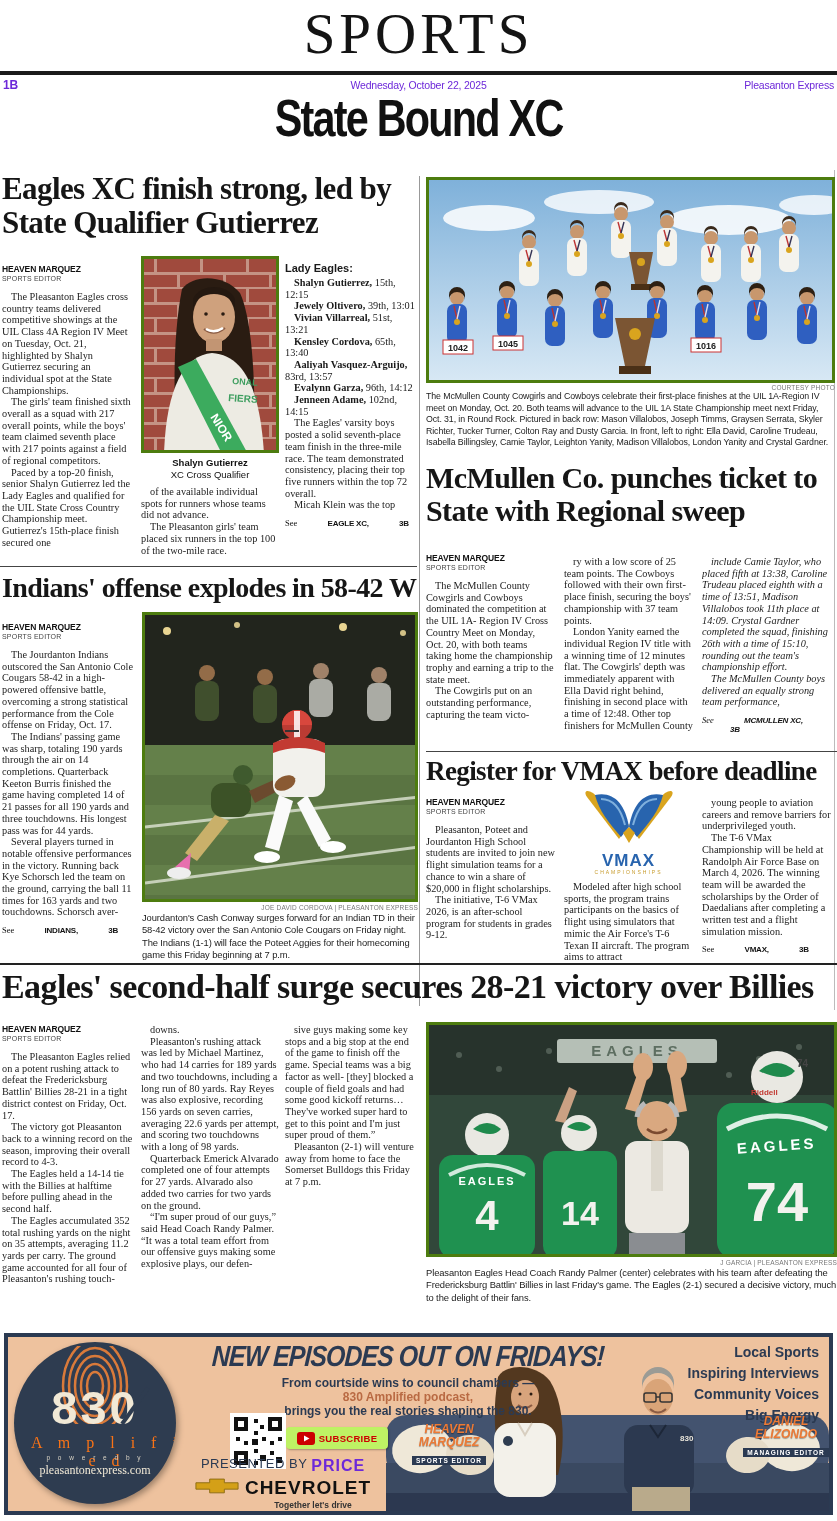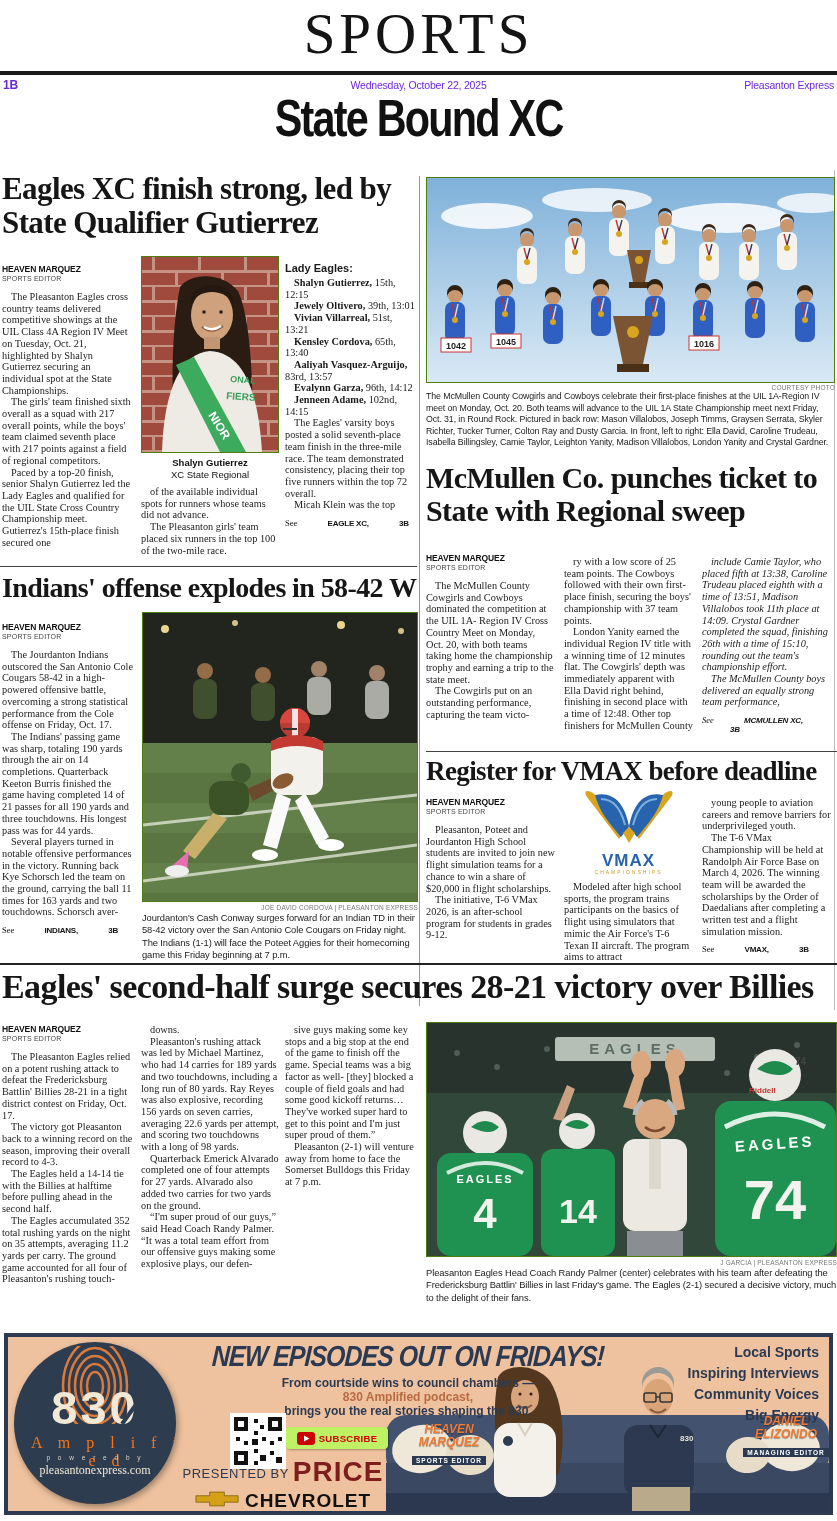--- a/index.html
+++ b/index.html
@@ -34,21 +34,21 @@
   .jump{margin:7px 0 0 0;font-family:"Liberation Sans",sans-serif;font-size:8px;color:#111;}
   .jump .see{font-family:"Liberation Serif",serif;font-size:8.5px;}
   .jump .ref{font-weight:700;letter-spacing:-0.2px;padding-left:28px;}
 
   
   .credit{font-family:"Liberation Sans",sans-serif;font-size:6.5px;color:#777;text-align:right;letter-spacing:0.2px;}
   .caption{font-family:"Liberation Sans",sans-serif;font-size:8.8px;line-height:11.6px;color:#1b1b1b;letter-spacing:-0.1px;}
   .pcap{text-align:center;font-family:"Liberation Sans",sans-serif;font-size:9.5px;line-height:12px;color:#111;}
   .pcap .b{font-weight:700;}
 
-  .photo{border:1px solid #4d7c0f;box-sizing:border-box;overflow:hidden;background:#ccc;}
+  .photo{border:3px solid #4d7c0f;box-sizing:border-box;overflow:hidden;background:#ccc;}
   .vrule{width:1px;background:#999;}
   .hrule{height:1px;background:#444;}
 
   
   .ad{left:4px;top:1333px;width:829px;height:182px;background:#eec29e;border:4px solid #2b3a52;
       box-sizing:border-box;overflow:hidden;}
   .ad-head{position:absolute;left:160px;top:4px;width:480px;text-align:center;}
   .ad-head span{display:inline-block;font-family:"Liberation Sans",sans-serif;font-weight:700;font-style:italic;
                 font-size:27px;letter-spacing:-1px;color:#2b3a52;transform:scale(.92,1.08) skewX(-4deg);}
   .ad-line{position:absolute;left:160px;width:480px;text-align:center;font-family:"Liberation Sans",sans-serif;
@@ -64,21 +64,21 @@
                 font-size:16px;letter-spacing:6px;color:#f97316;}
   .logo830 .pow{position:absolute;top:112px;left:0;width:100%;font-family:"Liberation Sans",sans-serif;
                 font-size:6.5px;letter-spacing:3px;color:#d8d2c4;}
   .logo830 .site{position:absolute;top:121px;left:0;width:100%;font-family:"Liberation Serif",serif;
                  font-size:12px;color:#f1e9d6;}
   .subscribe{position:absolute;left:278px;top:90px;width:102px;height:22px;background:#bef264;border-radius:4px;
              display:flex;align-items:center;justify-content:center;gap:4px;box-shadow:1px 1px 2px rgba(0,0,0,.3);}
   .subscribe span{font-family:"Liberation Sans",sans-serif;font-weight:700;font-size:9.5px;color:#c00;letter-spacing:0.3px;}
   .price-block{position:absolute;left:150px;top:119px;width:250px;text-align:center;font-family:"Liberation Sans",sans-serif;}
   .price-row1{font-size:13px;color:#2b3a52;letter-spacing:0.5px;}
-  .price-row1 .price{font-size:28px;font-weight:700;color:#7f1d1d;letter-spacing:1px;vertical-align:-3px;text-align:center;}
+  .price-row1 .price{font-size:16px;font-weight:700;color:#6d28d9;letter-spacing:1px;vertical-align:-3px;text-align:center;}
   .chev-row{margin-top:2px;display:flex;align-items:flex-start;justify-content:center;gap:6px;}
   .chev-row .chev{font-size:19px;font-weight:700;color:#111;letter-spacing:1px;}
   .chev-tag{font-size:8.5px;font-weight:700;color:#333;margin-top:1px;margin-left:60px;}
   .person-label{position:absolute;text-align:center;font-family:"Liberation Sans",sans-serif;}
   .person-label .nm{font-weight:700;font-style:italic;font-size:12px;line-height:13px;color:#ed7a35;
                     text-shadow:0 1px 1px rgba(0,0,0,.35);}
   .person-label .ttl{display:inline-block;margin-top:2px;background:#2b3a52;color:#fff;font-size:6.5px;
                      letter-spacing:1px;padding:1px 4px;font-weight:700;}
 </style>
 </head>
@@ -130,21 +130,21 @@
       <rect x="62" y="80" width="16" height="12" fill="#c29573"></rect>
       <path d="M20,195 C22,130 40,96 68,94 C100,96 116,130 120,195 Z" fill="#edebe3"></path>
       <text x="88" y="125" font-family="Liberation Sans,sans-serif" font-size="9" font-weight="700" fill="#3e9e5f" transform="rotate(4 88 125)">ONAL</text>
       <text x="84" y="142" font-family="Liberation Sans,sans-serif" font-size="10" font-weight="700" fill="#3e9e5f" transform="rotate(4 84 142)">FIERS</text>
       <path d="M34,108 L78,195 L104,195 L52,100 Z" fill="#3cab5e"></path>
       <text x="66" y="158" font-family="Liberation Sans,sans-serif" font-size="12" font-weight="700" fill="#fff" transform="rotate(58 66 158)">NIOR</text>
     </svg>
   </figure>
   <div class="abs pcap" style="left:141px;top:457px;width:138px;">
     <span class="b">Shalyn Gutierrez</span><br>
-    <span>XC State Regional</span>
+    <span>XC Cross Qualifier</span>
   </div>
 
   <div class="abs colbox" style="left:141px;top:486px;width:138px;height:78px;">
     <p class="bp">of the available individual spots for runners whose teams did not advance.</p>
     <p class="bp">The Pleasanton girls' team placed six runners in the top 100 of the two-mile race.</p>
   </div>
 
   <div class="abs colbox" style="left:285px;top:262px;width:131px;height:300px;">
     <p class="roster-h">Lady Eagles:</p>
     <p class="runner"><b>Shalyn Gutierrez,</b> <span>15th, 12:15</span></p>

